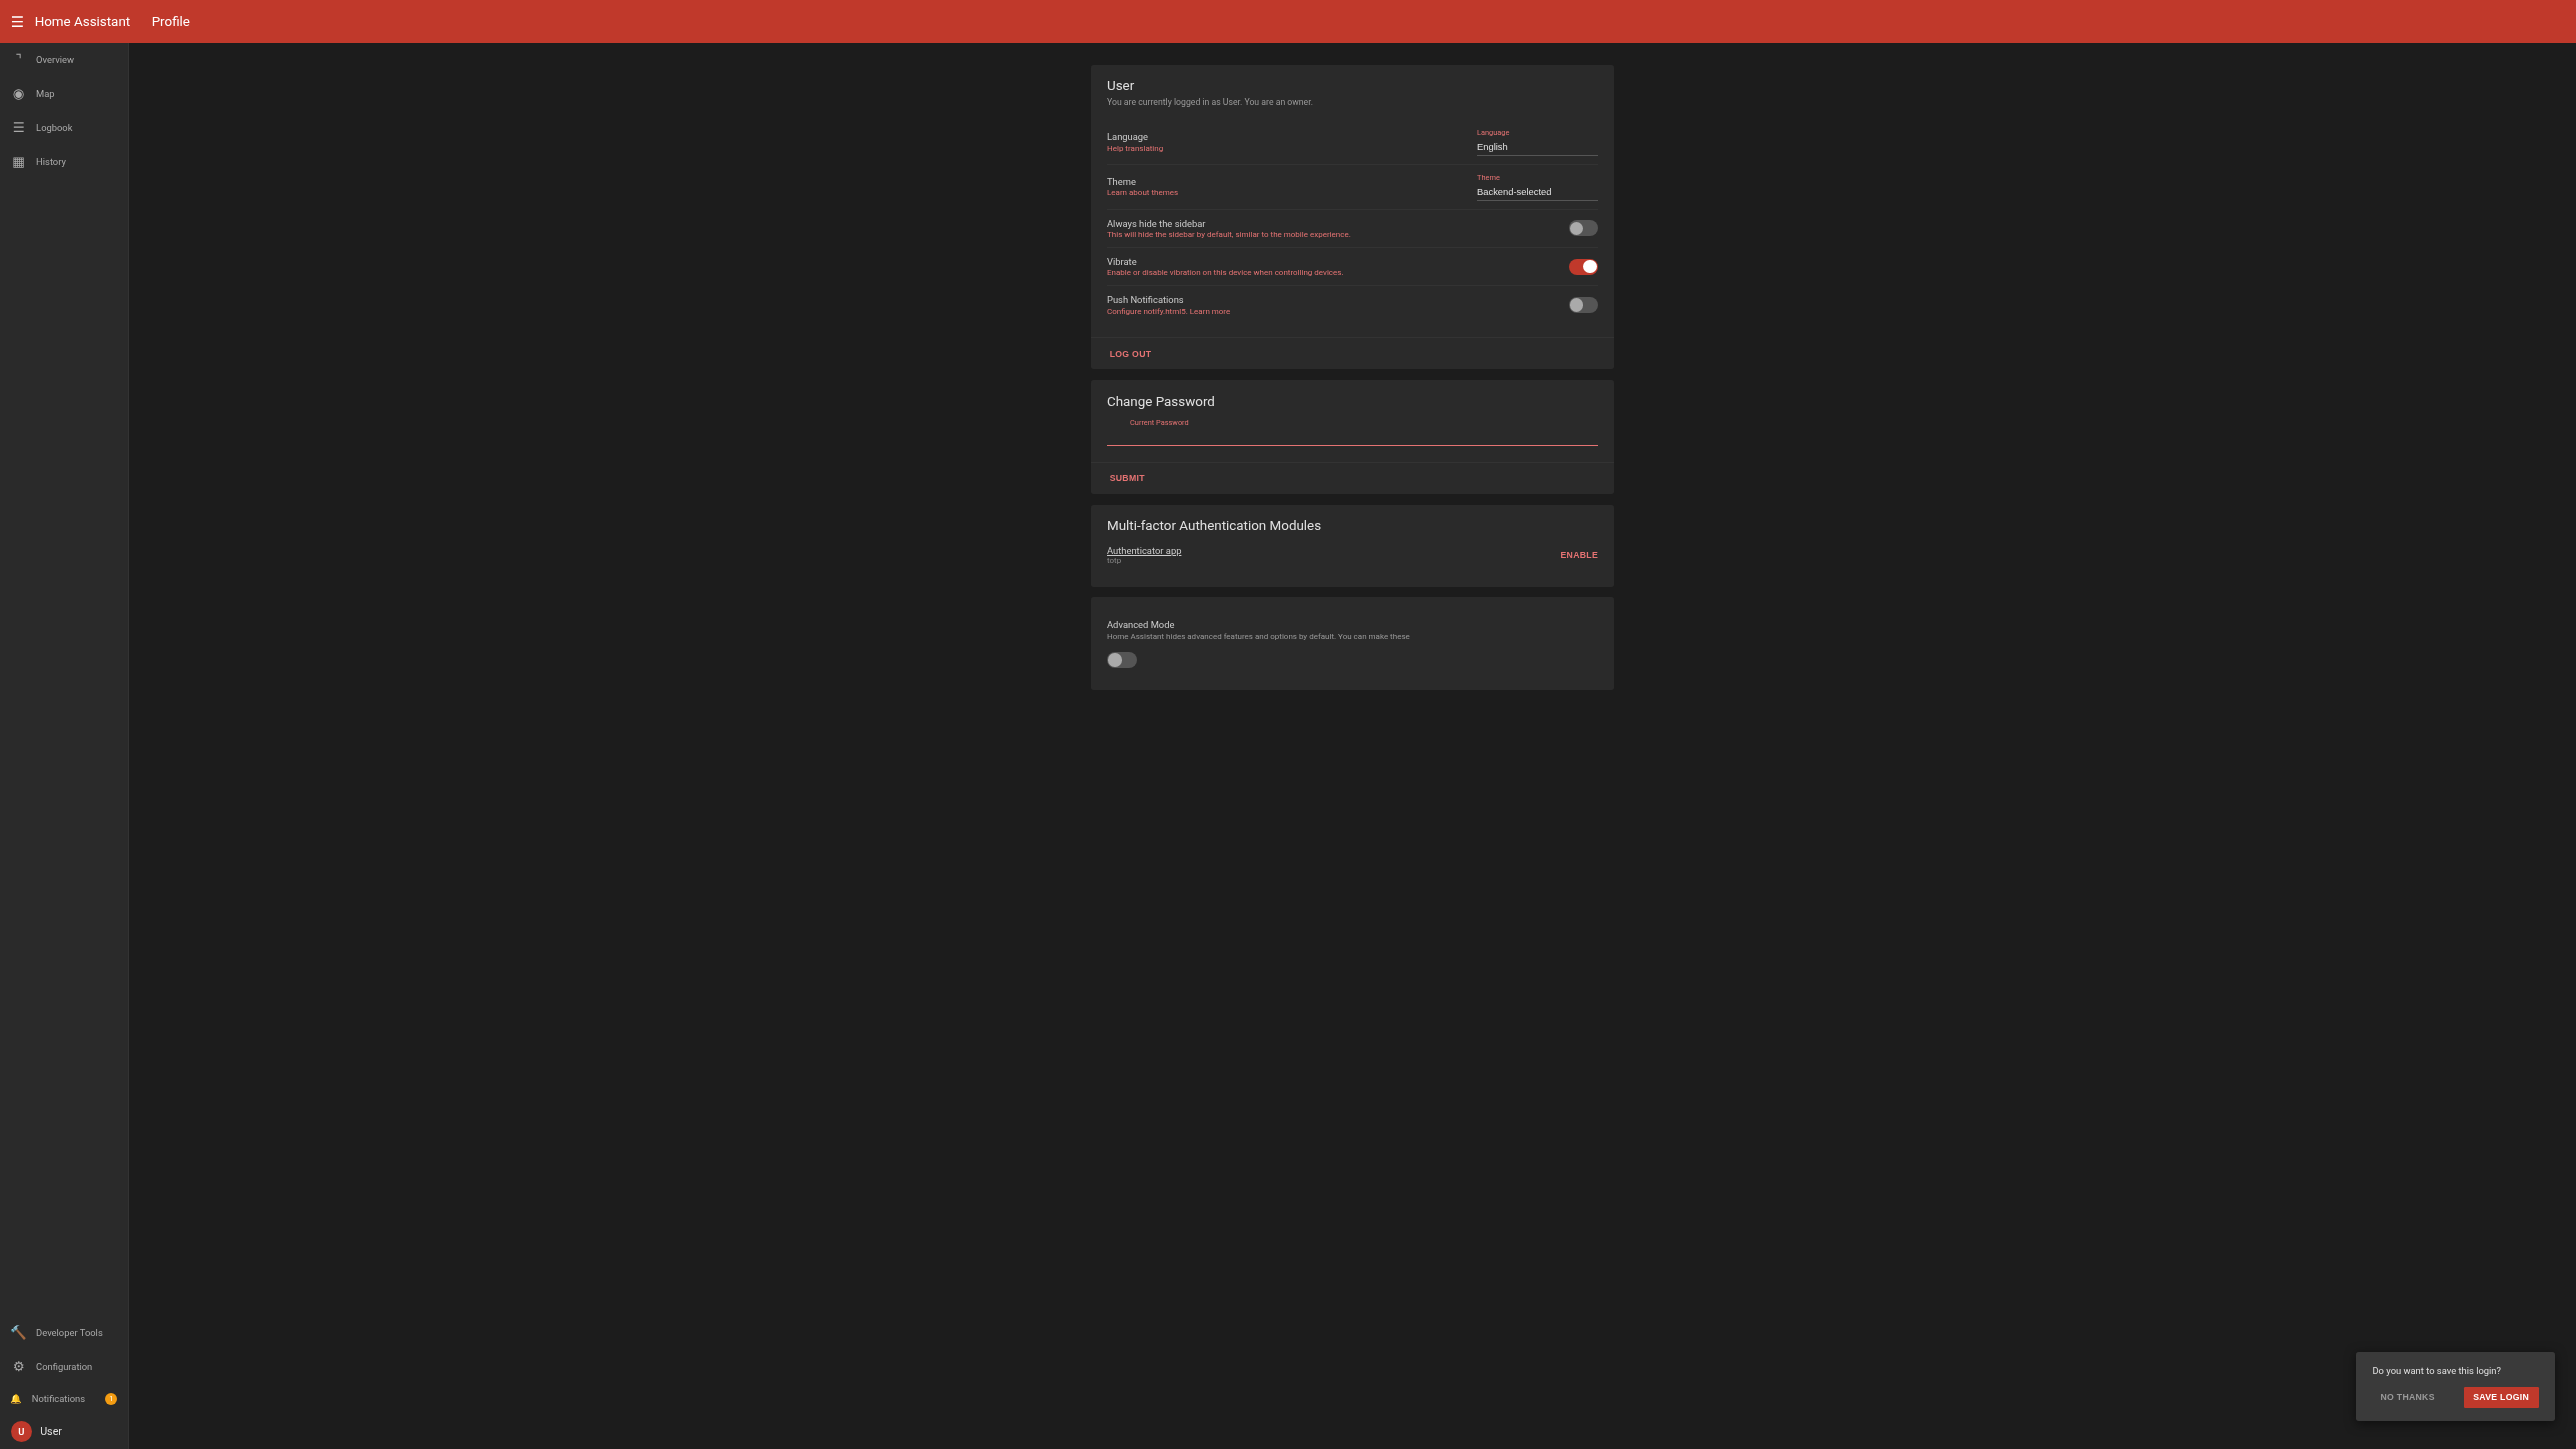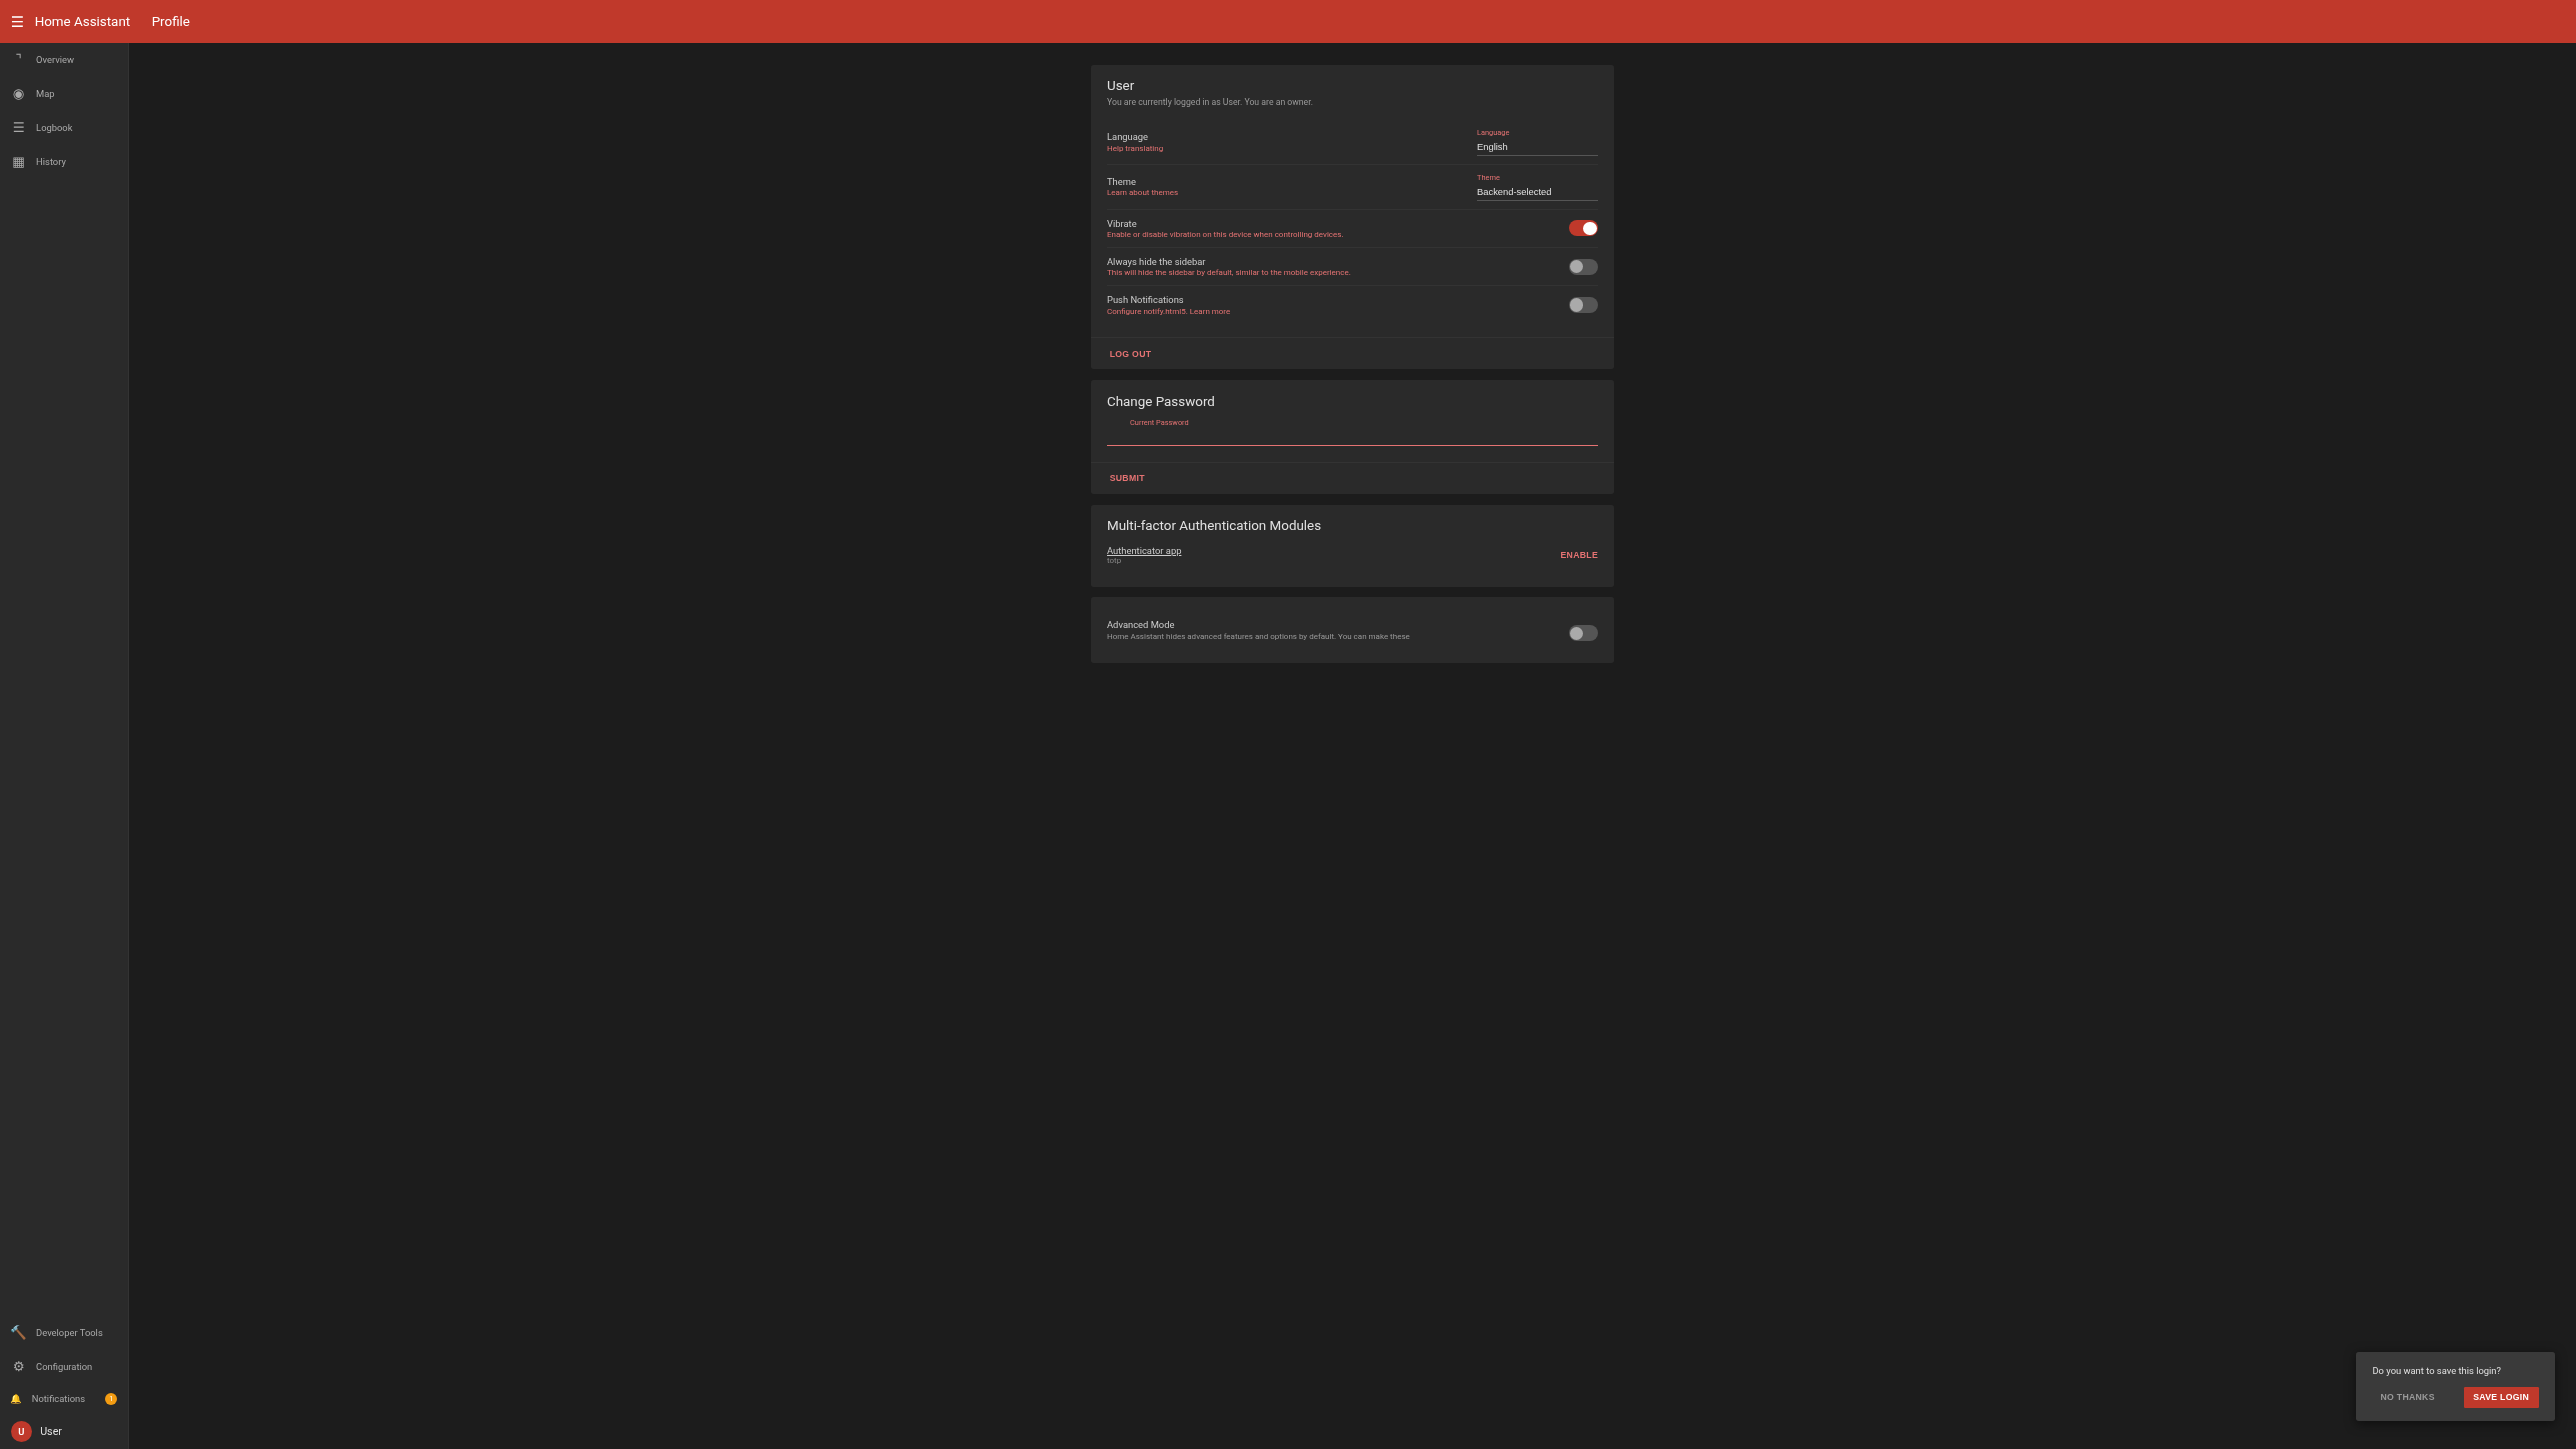--- a/index.html
+++ b/index.html
@@ -289,23 +289,24 @@
       font-size: 8.7px;
       font-weight: 700;
       letter-spacing: 0.3px;
       cursor: pointer;
       text-transform: uppercase;
     }
 
     
     .adv-row {
       display: flex;
-      align-items: flex-end;
+      align-items: flex-start;
       padding: 8px 0;
       gap: 10.7px;
+      flex-direction: column;
     }
     .adv-row-text { flex: 1; }
     .adv-row-title { font-size: 9.4px; color: #ccc; margin-bottom: 2.7px; }
     .adv-row-desc { font-size: 8px; color: #999; }
 
     
     .save-login-dialog {
       position: fixed;
       bottom: 28px;
       right: 21.5px;
@@ -442,37 +443,37 @@
               <div class="dropdown-label-small">Theme</div>
               <select class="dropdown-select">
                 <option>Backend-selected</option>
               </select>
             </div>
           </div>
         </div>
 
         <div class="form-row">
           <div class="form-row-left">
+            <div class="form-row-label">Always hide the sidebar</div>
+            <div class="form-row-desc">This will hide the sidebar by default, similar to the mobile experience.</div>
+          </div>
+          <div class="form-row-right">
+            <div class="toggle">
+              <div class="toggle-knob"></div>
+            </div>
+          </div>
+        </div>
+
+        <div class="form-row">
+          <div class="form-row-left">
             <div class="form-row-label">Vibrate</div>
             <div class="form-row-desc">Enable or disable vibration on this device when controlling devices.</div>
           </div>
           <div class="form-row-right">
             <div class="toggle on">
-              <div class="toggle-knob"></div>
-            </div>
-          </div>
-        </div>
-
-        <div class="form-row">
-          <div class="form-row-left">
-            <div class="form-row-label">Always hide the sidebar</div>
-            <div class="form-row-desc">This will hide the sidebar by default, similar to the mobile experience.</div>
-          </div>
-          <div class="form-row-right">
-            <div class="toggle">
               <div class="toggle-knob"></div>
             </div>
           </div>
         </div>
 
         <div class="form-row">
           <div class="form-row-left">
             <div class="form-row-label">Push Notifications</div>
             <div class="form-row-desc">
               <span>Configure notify.html5.</span>

